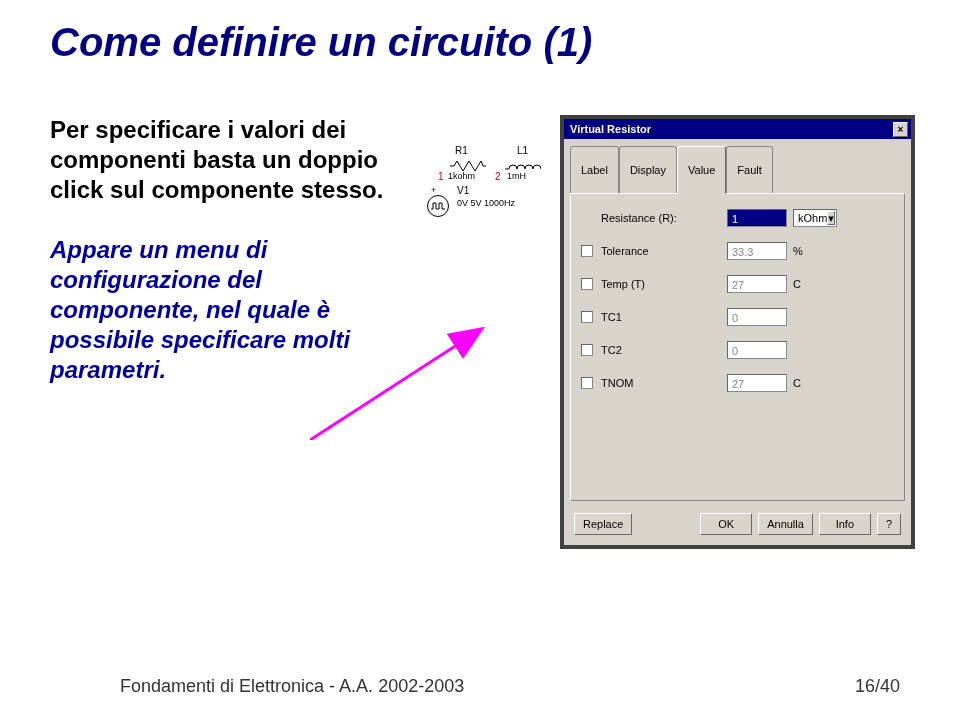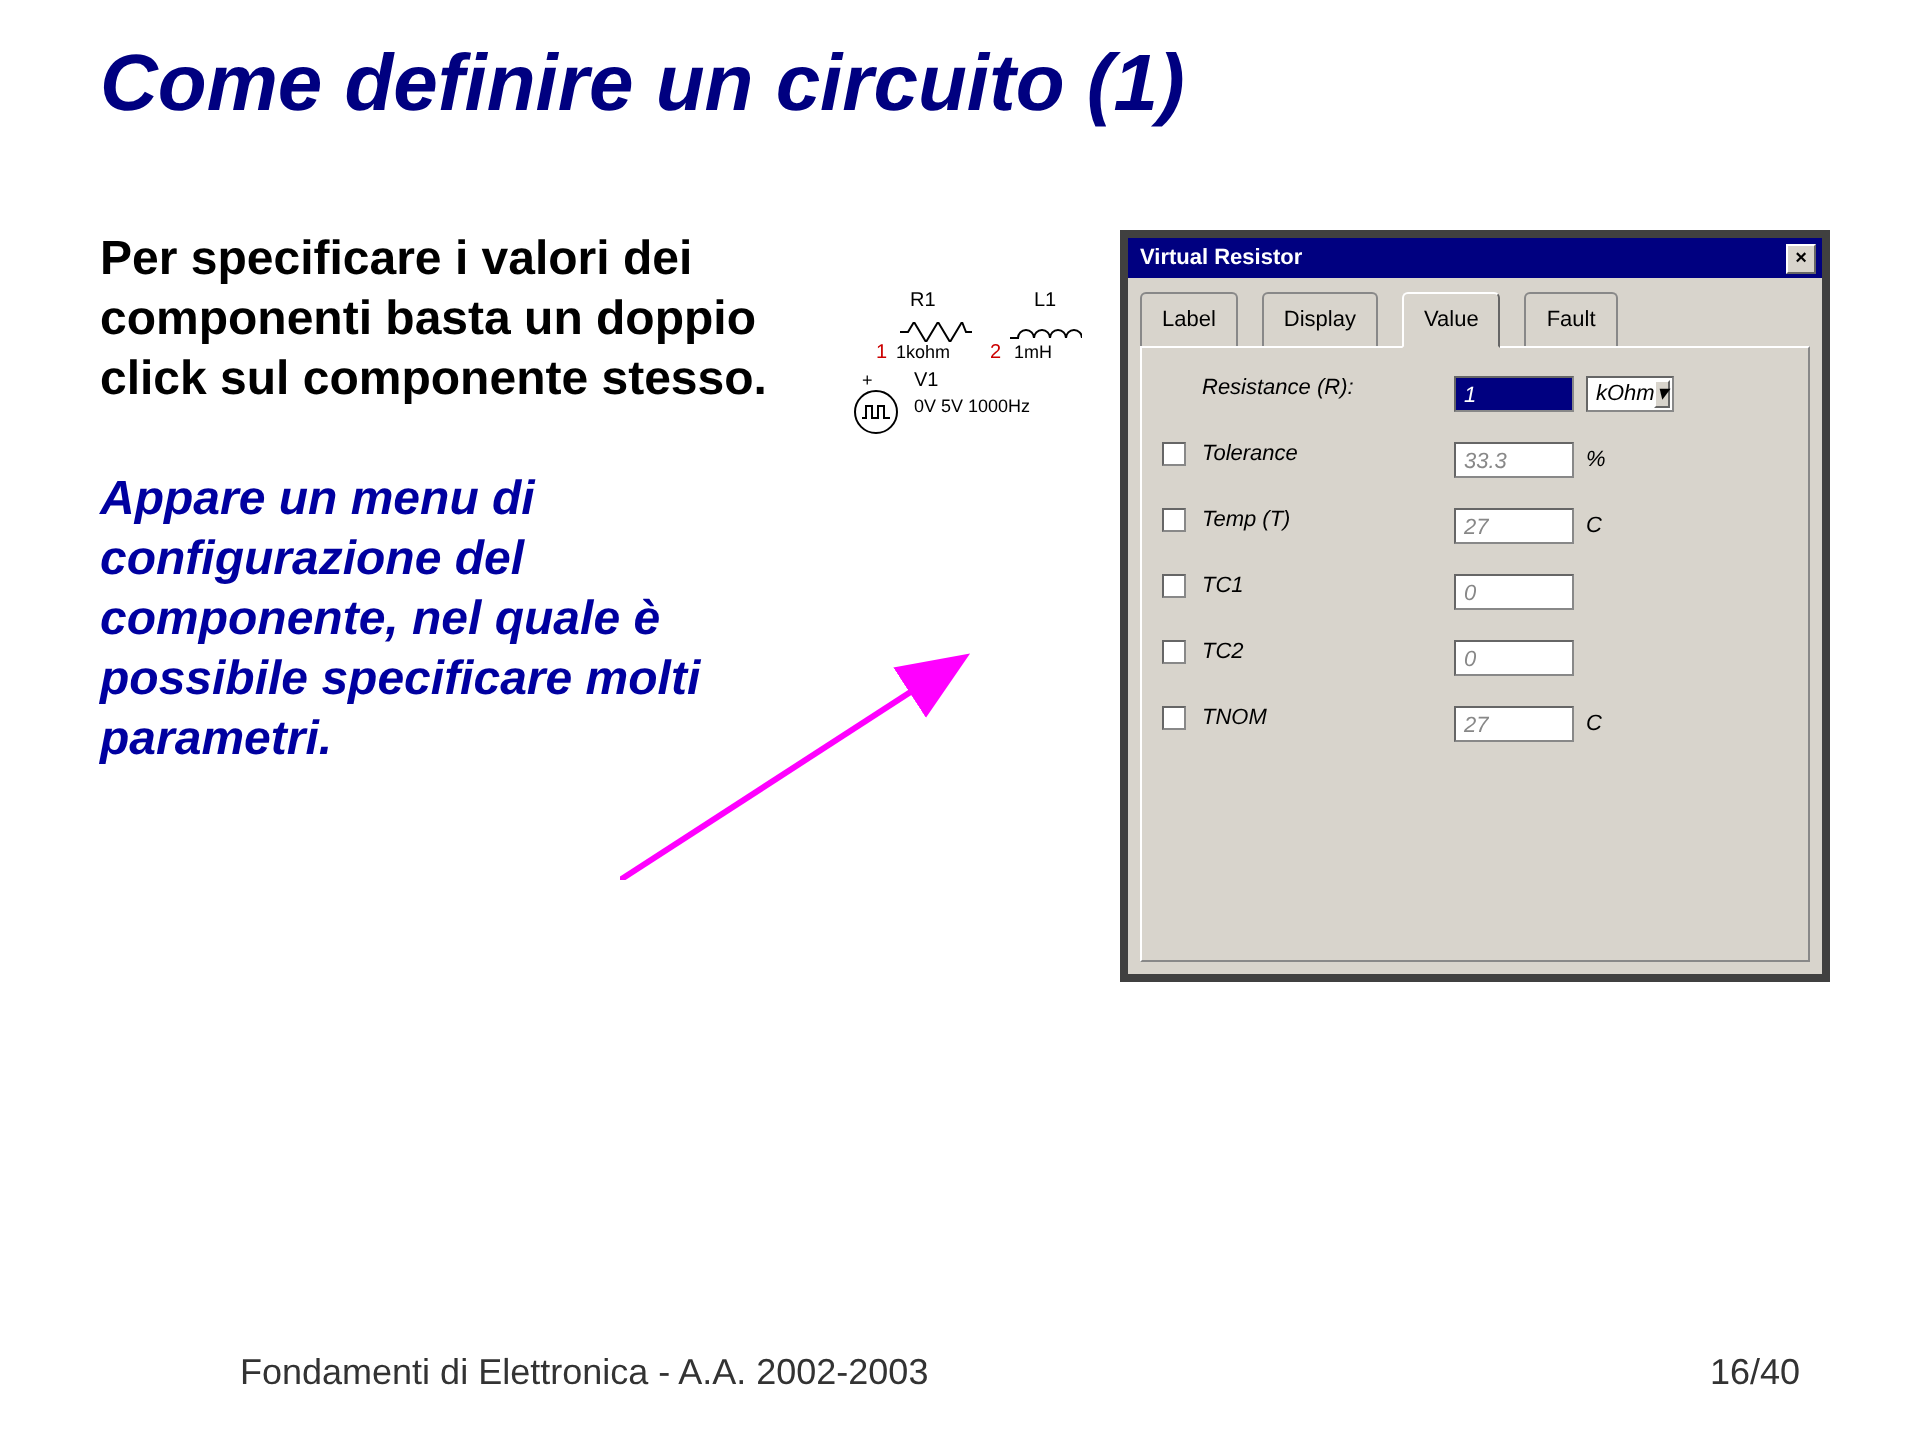--- a/index.html
+++ b/index.html
@@ -110,25 +110,25 @@
     border-right-color: #666; border-bottom-color: #666;
     display: flex; align-items: center; justify-content: center;
     font-size: 10px; font-weight: bold; color: #000;
   }
   .dlg-tabs {
     display: flex;
     margin: 6px 6px 0 6px;
     position: relative;
   }
   .tab {
-    padding: 7px 10px;
+    padding: 17px 10px;
     border: 1px solid #888;
     border-bottom: none;
     background: #d8d4cc;
-    margin-right: 12px;
+    margin-right: 0;
     position: relative;
     top: 1px;
     border-top-left-radius: 3px;
     border-top-right-radius: 3px;
   }
   .tab.active {
     background: #d8d4cc;
     border-color: #fff #666 #d8d4cc #fff;
     z-index: 2;
     border-bottom: 1px solid #d8d4cc;
@@ -138,23 +138,23 @@
     border: 1px solid #888;
     border-top-color: #fff;
     border-left-color: #fff;
     padding: 14px 10px 14px 10px;
     background: #d8d4cc;
     position: relative;
     z-index: 1;
   }
   .param-row {
     display: flex;
+    align-items: center;
     margin-bottom: 13px;
     height: 20px;
-    font-style: italic;
   }
   .param-chk {
     width: 12px; height: 12px;
     background: #fff;
     border: 1px solid #888;
     border-top-color: #666; border-left-color: #666;
     margin-right: 8px;
   }
   .param-label { width: 126px; }
   .param-input {
@@ -303,20 +303,29 @@
 
     <div class="param-row">
       <div class="param-chk"></div>
       <div class="param-label">TNOM</div>
       <div class="param-input dim">27</div>
       <div class="param-unit ro">C</div>
     </div>
 
     <div style="height:80px"></div>
   </div>
+  <div class="dlg-buttons">
+    <div class="dlg-btn">Replace</div>
+    <div style="display:flex;gap:6px">
+      <div class="dlg-btn">OK</div>
+      <div class="dlg-btn">Annulla</div>
+      <div class="dlg-btn">Info</div>
+      <div class="dlg-btn small">?</div>
+    </div>
+  </div>
 </div>
 
 <div class="pointer-arrow">
   <svg viewBox="0 0 200 120">
     <defs>
       <marker id="ah" markerWidth="14" markerHeight="14" refX="10" refY="5" orient="auto">
         <polygon points="0,0 12,5 0,10" fill="#FF00FF"></polygon>
       </marker>
     </defs>
     <line x1="0" y1="120" x2="170" y2="10" stroke="#FF00FF" stroke-width="3" marker-end="url(#ah)"></line>

